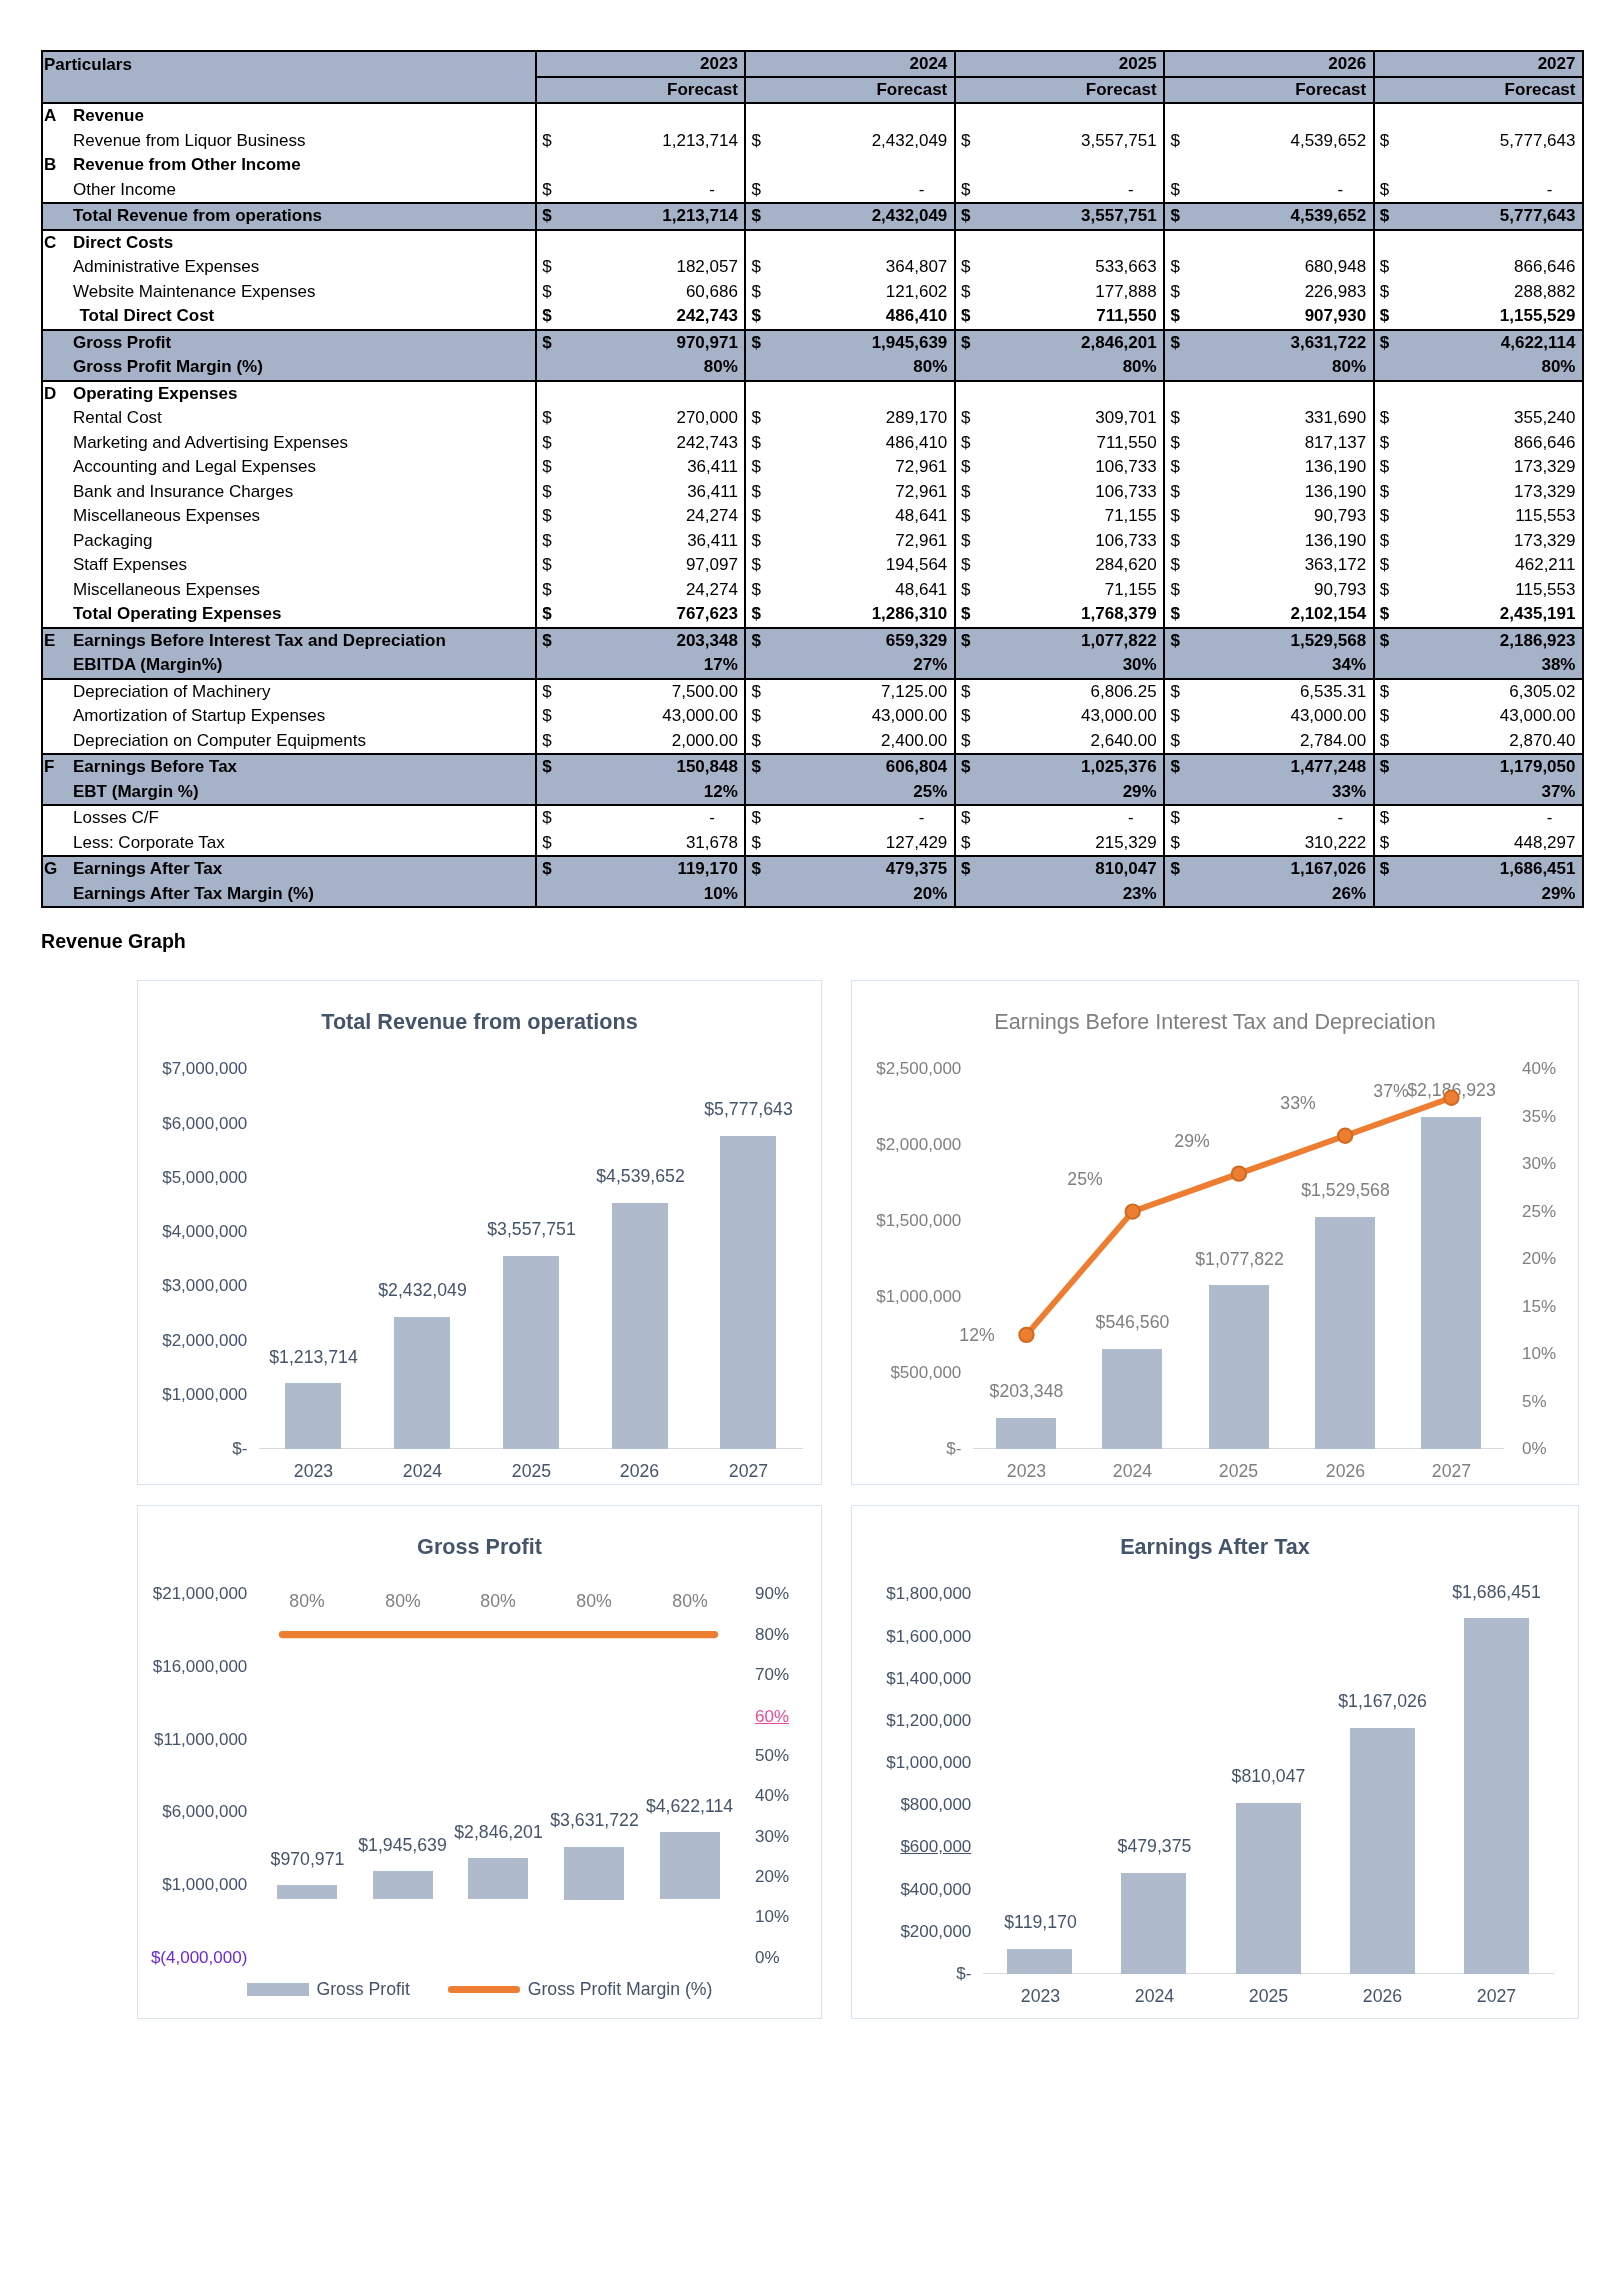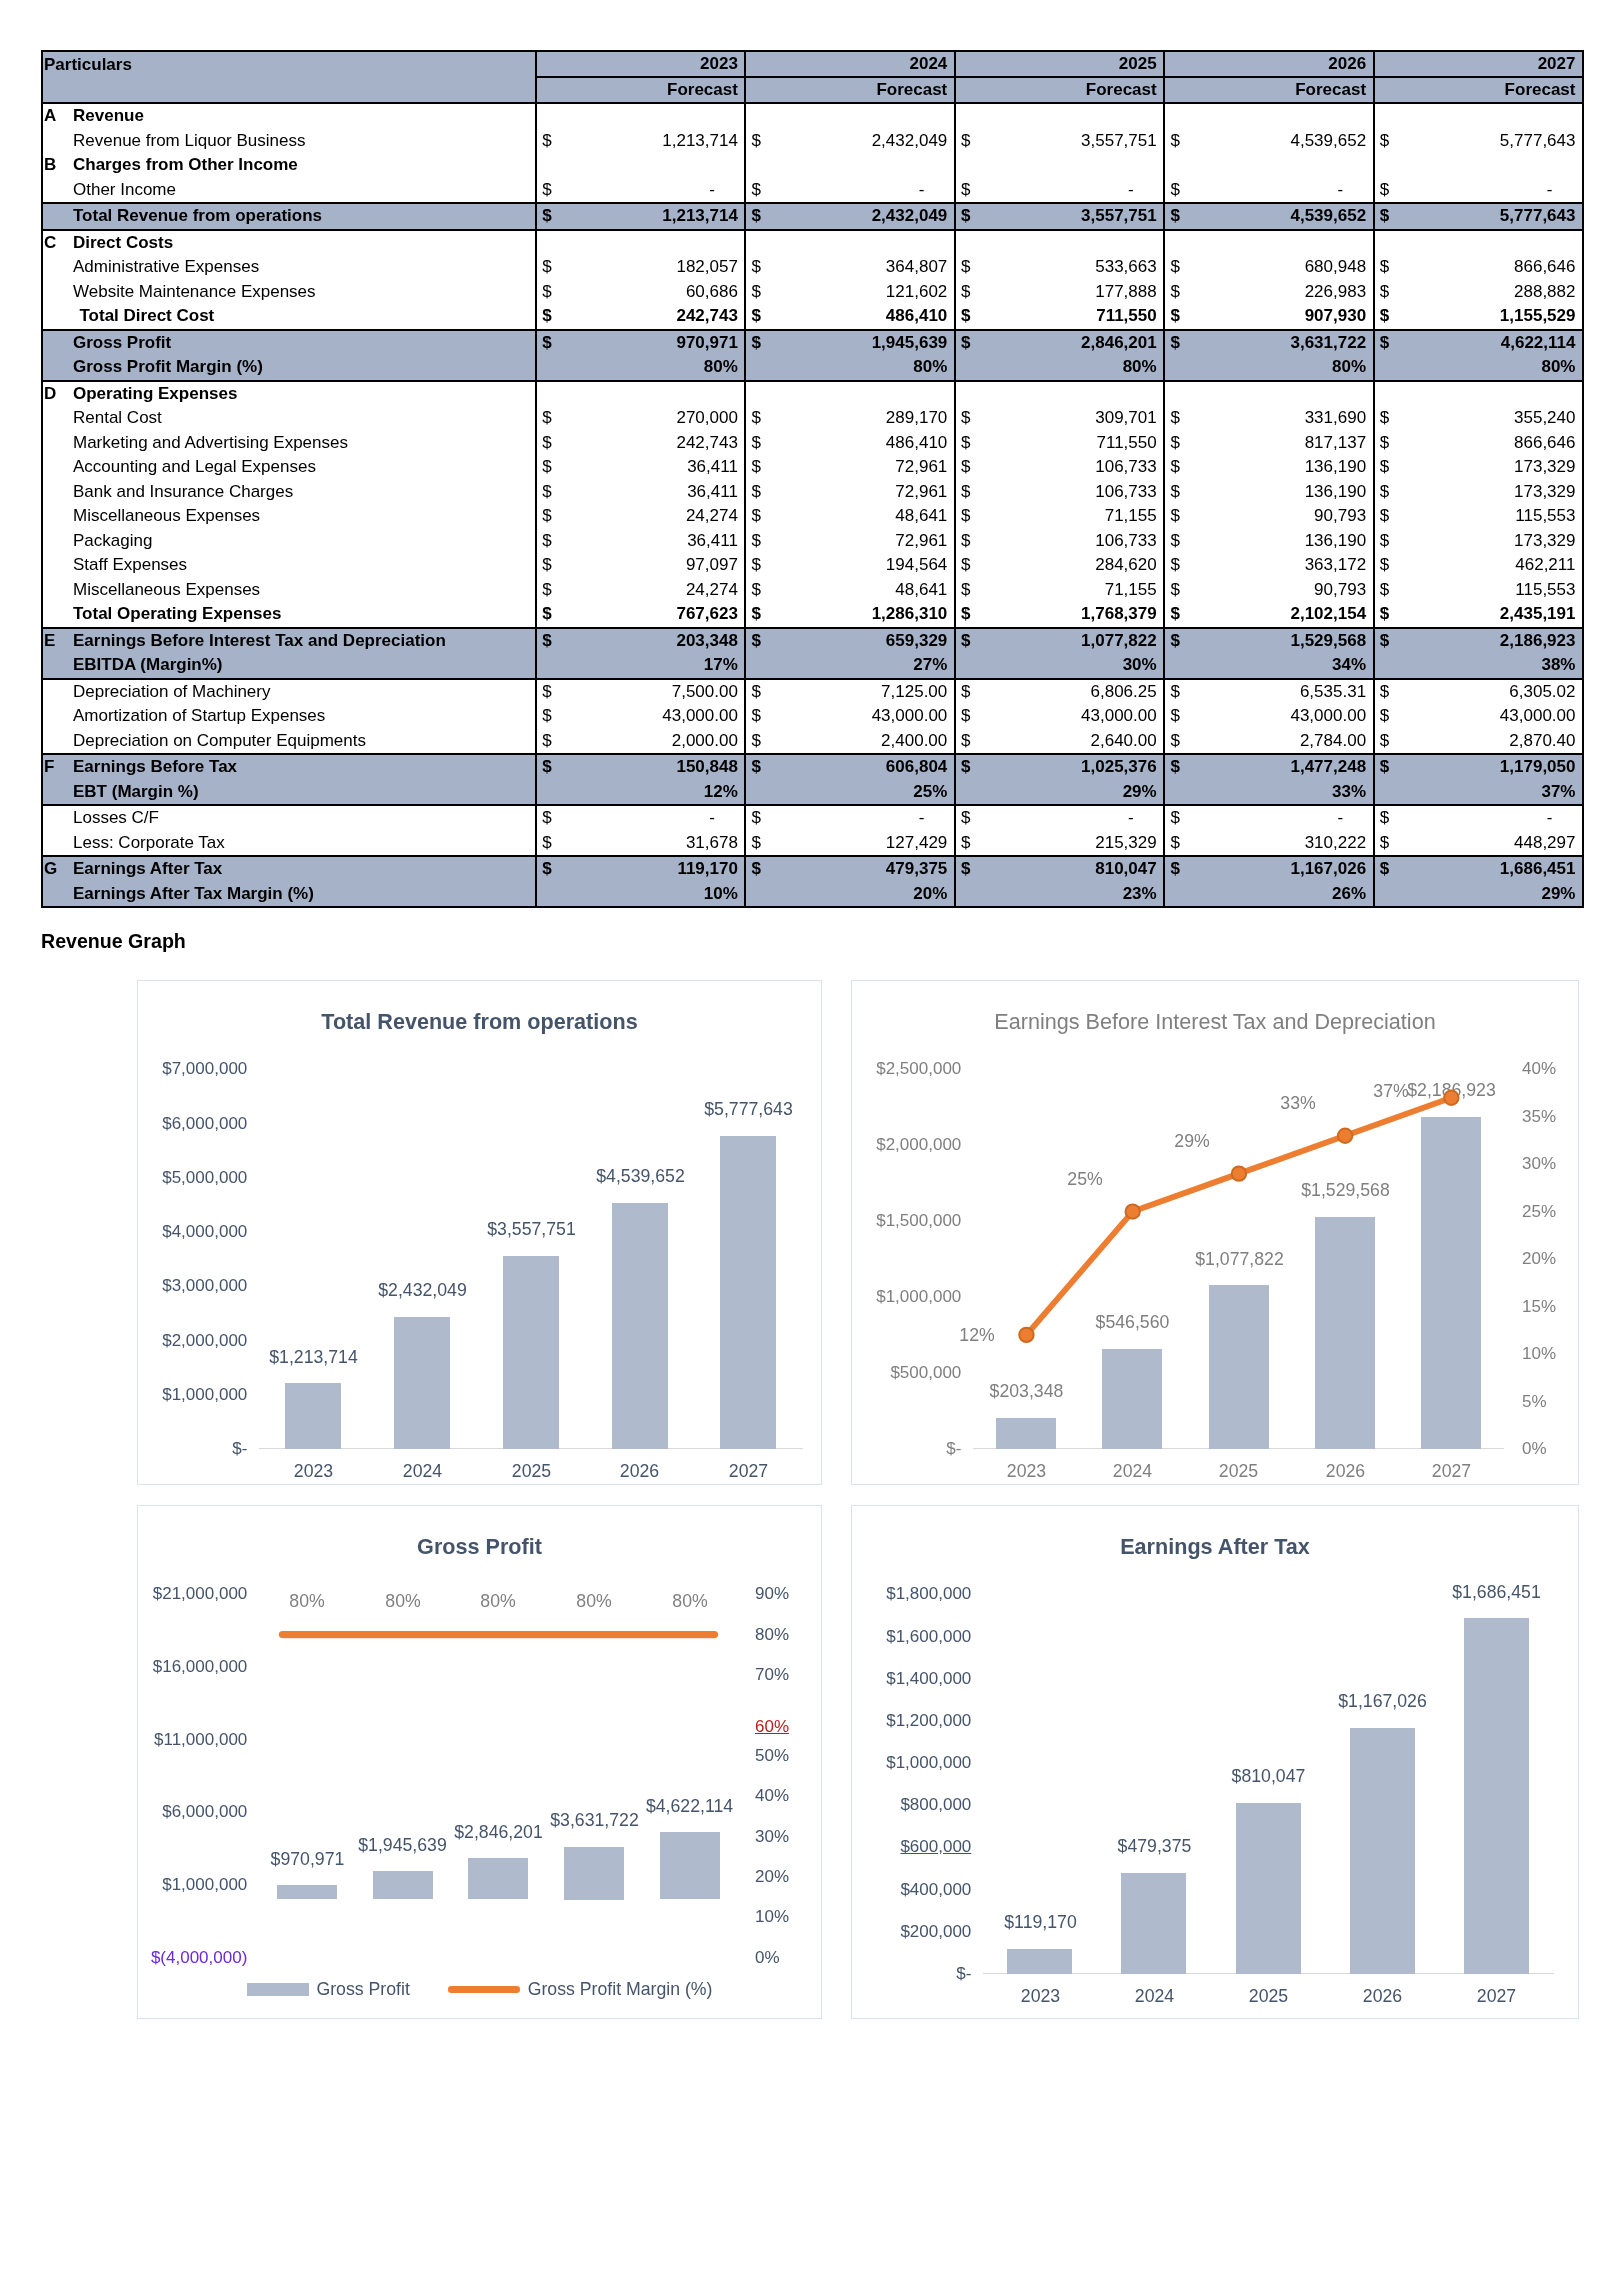--- a/index.html
+++ b/index.html
@@ -122,21 +122,21 @@
           <span class="val">4,539,652</span>
         </div>
         <div class="tc yc">
           <span class="cur">$</span>
           <span class="val">5,777,643</span>
         </div>
       </div>
       <div class="tr section">
         <div class="tc lc">
           <span class="letter">B</span>
-          <span class="lbl">Charges from Other Income</span>
+          <span class="lbl">Revenue from Other Income</span>
         </div>
         <div class="tc yc"></div>
         <div class="tc yc"></div>
         <div class="tc yc"></div>
         <div class="tc yc"></div>
         <div class="tc yc"></div>
       </div>
       <div class="tr">
         <div class="tc lc">
           <span class="letter"></span>
@@ -922,21 +922,21 @@
         <div class="c-title" style="top: 27.5px; color: rgb(68, 84, 106);">Gross Profit</div>
         <div class="tick" style="left: 1.3px; width: 108px; top: 88px; color: rgb(68, 84, 106);">$21,000,000</div>
         <div class="tick" style="left: 1.3px; width: 108px; top: 161px; color: rgb(68, 84, 106);">$16,000,000</div>
         <div class="tick" style="left: 1.3px; width: 108px; top: 234px; color: rgb(68, 84, 106);">$11,000,000</div>
         <div class="tick" style="left: 1.3px; width: 108px; top: 306px; color: rgb(68, 84, 106);">$6,000,000</div>
         <div class="tick" style="left: 1.3px; width: 108px; top: 379px; color: rgb(68, 84, 106);">$1,000,000</div>
         <div class="tick" style="left: 1.3px; width: 108px; top: 452px; color: #6d28d9;">$(4,000,000)</div>
         <div class="tick r" style="left: 617px; width: 59px; top: 88px; color: rgb(68, 84, 106);">90%</div>
         <div class="tick r" style="left: 617px; width: 59px; top: 129px; color: rgb(68, 84, 106);">80%</div>
         <div class="tick r" style="left: 617px; width: 59px; top: 169px; color: rgb(68, 84, 106);">70%</div>
-        <div class="tick r" style="left: 617px; width: 59px; top: 221px; color: #b91c1c; text-decoration: underline;">60%</div>
+        <div class="tick r" style="left: 617px; width: 59px; top: 211px; color: #ec4899; text-decoration: underline;">60%</div>
         <div class="tick r" style="left: 617px; width: 59px; top: 250px; color: rgb(68, 84, 106);">50%</div>
         <div class="tick r" style="left: 617px; width: 59px; top: 290px; color: rgb(68, 84, 106);">40%</div>
         <div class="tick r" style="left: 617px; width: 59px; top: 331px; color: rgb(68, 84, 106);">30%</div>
         <div class="tick r" style="left: 617px; width: 59px; top: 371px; color: rgb(68, 84, 106);">20%</div>
         <div class="tick r" style="left: 617px; width: 59px; top: 411px; color: rgb(68, 84, 106);">10%</div>
         <div class="tick r" style="left: 617px; width: 59px; top: 452px; color: rgb(68, 84, 106);">0%</div>
         <div class="bar" style="left: 139px; width: 60px; top: 379px; height: 14px; background: rgb(175, 186, 205);"></div>
         <div class="blabel" style="left: 58px; width: 223px; top: 343px; color: rgb(68, 84, 106);">$970,971</div>
         <div class="bar" style="left: 235px; width: 60px; top: 365px; height: 28px; background: rgb(175, 186, 205);"></div>
         <div class="blabel" style="left: 153px; width: 223px; top: 329px; color: rgb(68, 84, 106);">$1,945,639</div>

